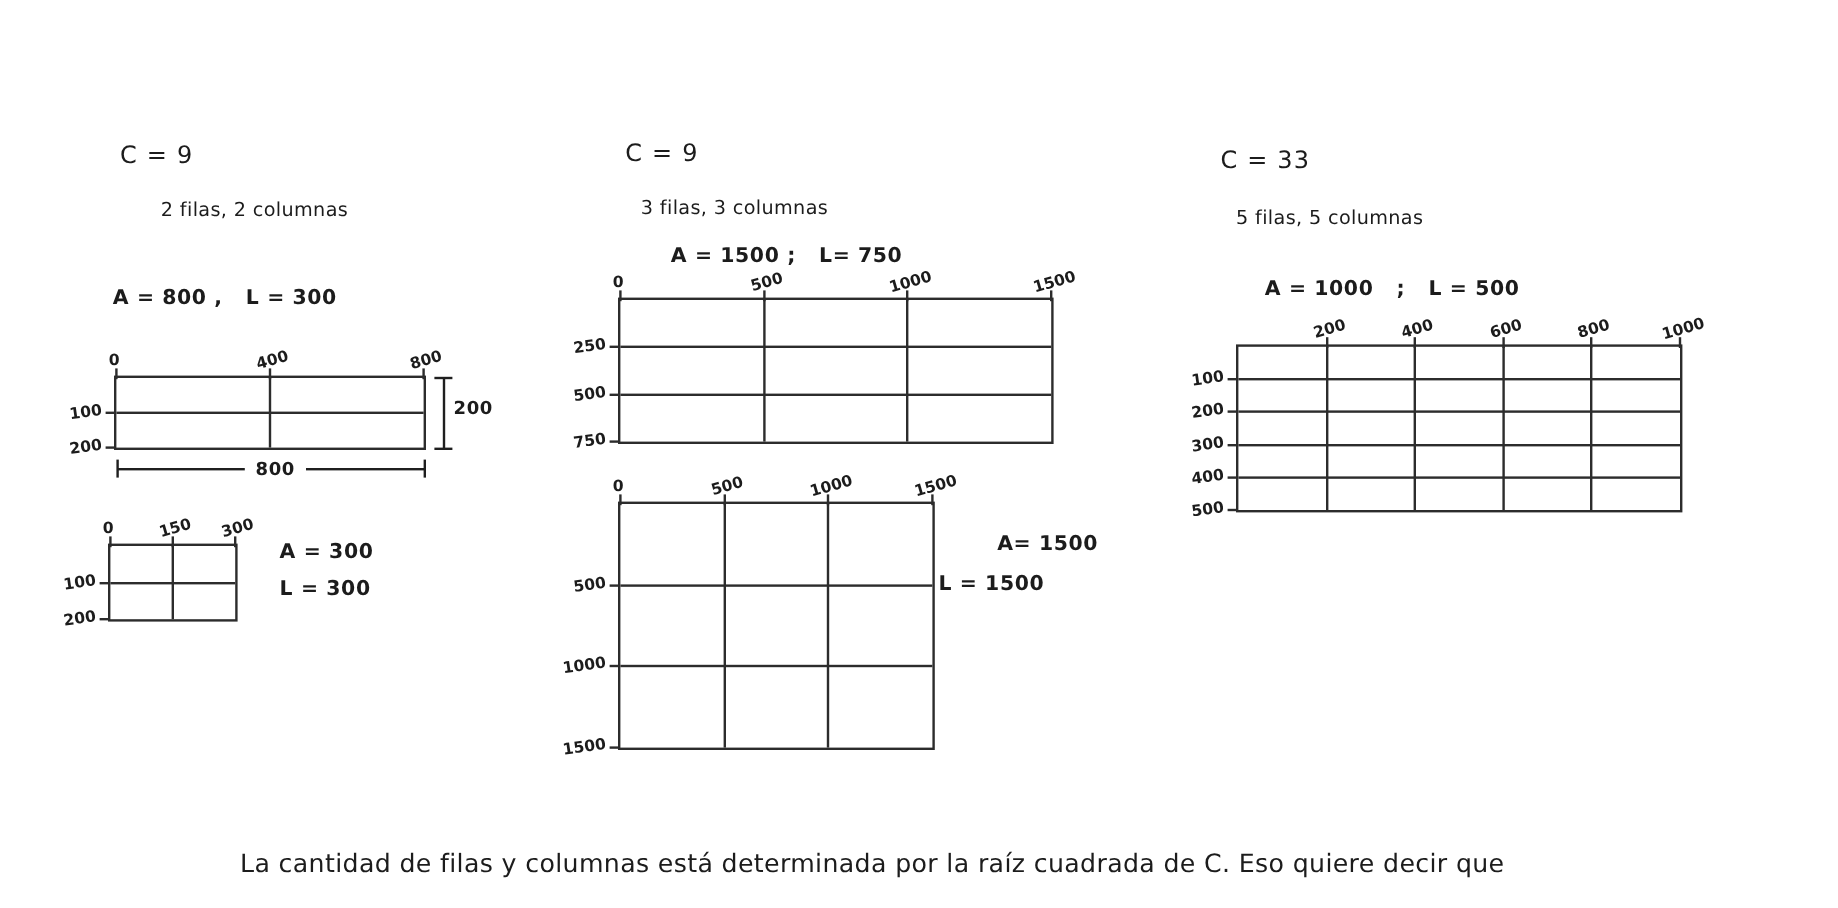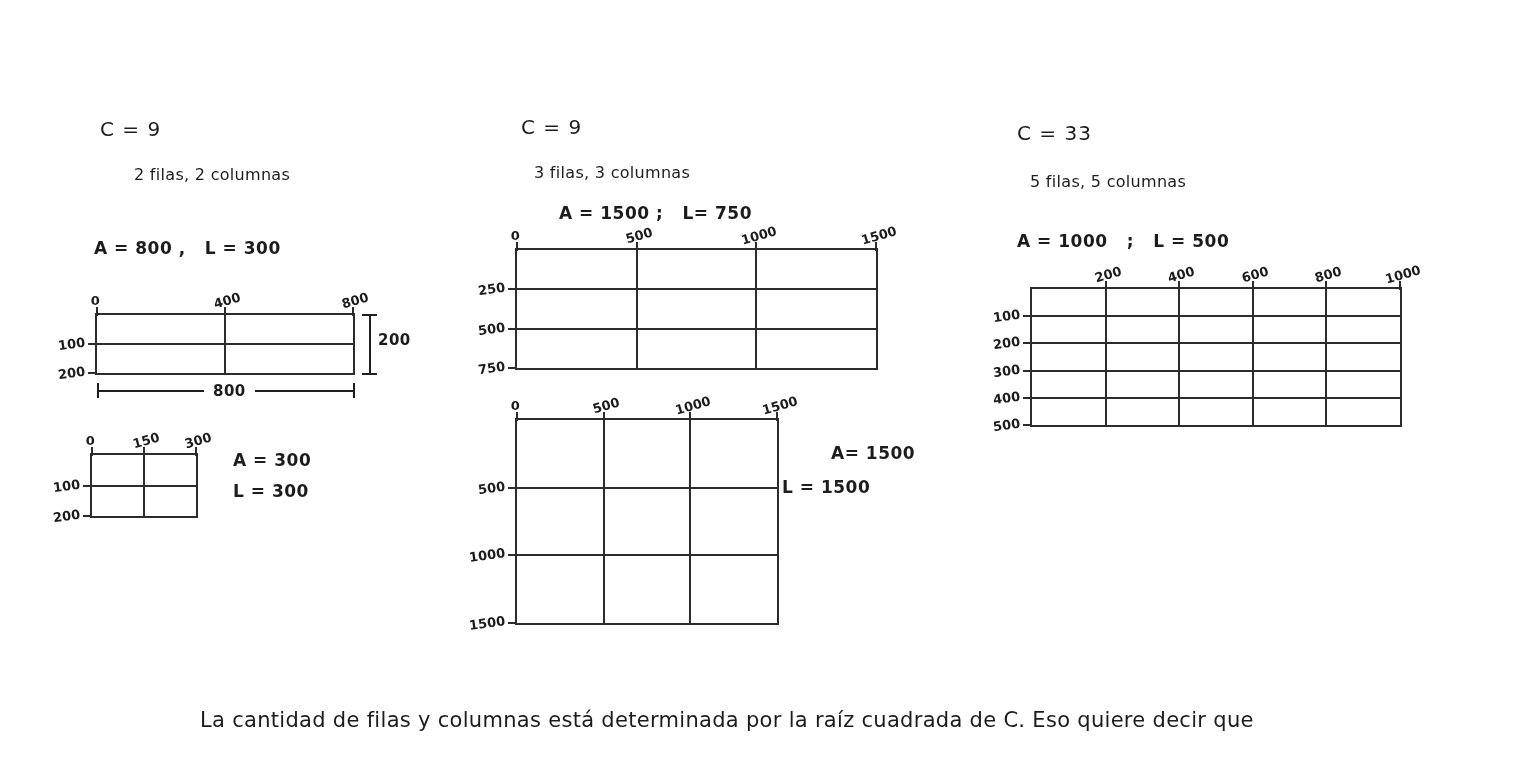--- a/index.html
+++ b/index.html
@@ -131,21 +131,21 @@
       <div class="ytick" style="top: 66.6667%;">1000</div>
       <div class="ymark" style="top: 66.6667%;"></div>
       <div class="ytick" style="top: 100%;">1500</div>
       <div class="ymark" style="top: 100%;"></div>
     </div>
   <div class="arealabel" style="left:831px;top:443px">A= 1500</div>
   <div class="arealabel" style="left:782px;top:477px">L = 1500</div>
 
   <div class="heading" style="left:1017px;top:121px">C = 33</div>
   <div class="subheading" style="left:1030px;top:172px">5 filas, 5 columnas</div>
-  <div class="arealabel" style="left:1017px;top:231px">A = 1000   ;   L = 500</div>
+  <div class="arealabel" style="left:1054px;top:231px">A = 1000   ;   L = 500</div>
 
   <div class="grid" style="left:1030px;top:287px;width:372px;height:140px">
       <div class="gv" style="left: 20%;"></div>
       <div class="gv" style="left: 40%;"></div>
       <div class="gv" style="left: 60%;"></div>
       <div class="gv" style="left: 80%;"></div>
       <div class="gh" style="top: 20%;"></div>
       <div class="gh" style="top: 40%;"></div>
       <div class="gh" style="top: 60%;"></div>
       <div class="gh" style="top: 80%;"></div>

